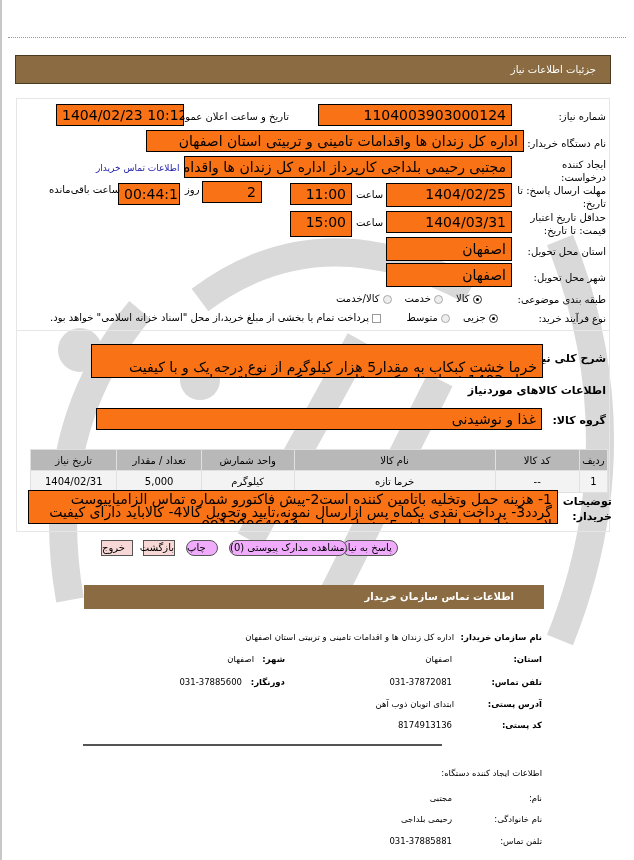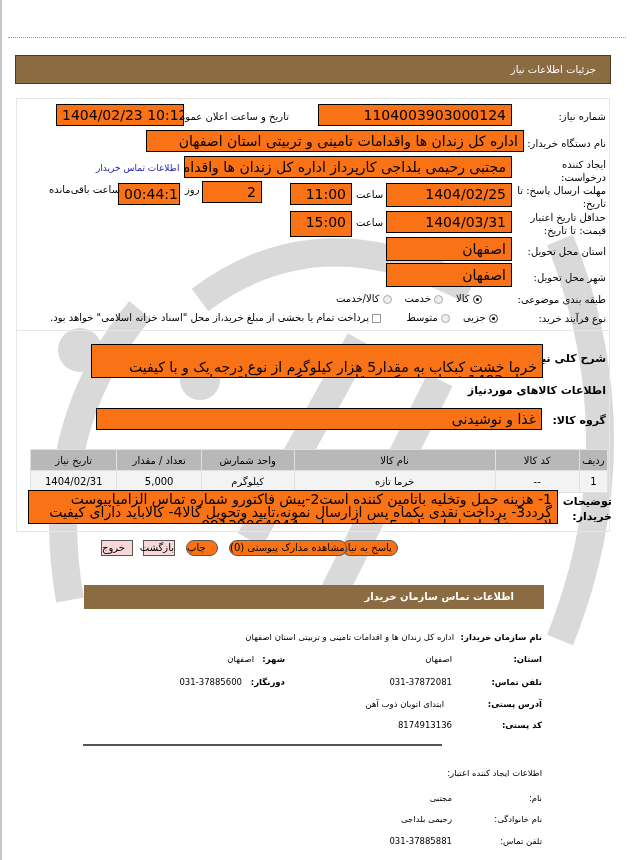--- a/index.html
+++ b/index.html
@@ -23,21 +23,21 @@
   .box.ltr { direction:ltr; text-align:right; }
   .radio { display:inline-block; width:9px; height:9px; border-radius:50%; border:1px solid #aaa; background:#eee; box-sizing:border-box; vertical-align:middle; position:relative; }
   .radio.on { border-color:#333; background:#fff; }
   .radio.on::after { content:""; position:absolute; left:2px; top:2px; width:3px; height:3px; border-radius:50%; background:#000; }
   .check { display:inline-block; width:9px; height:9px; border:1px solid #999; background:#fff; box-sizing:border-box; vertical-align:middle; }
   .bold { font-weight:bold; }
   table.items { position:absolute; left:30px; top:449px; width:578px; border-collapse:collapse; direction:rtl; font-size:10px; }
   table.items th { background:#b8b8b8; font-weight:normal; height:18px; border:1px solid #e0e0e0; }
   table.items td { background:#f3f3f3; height:19px; text-align:center; border:1px solid #e0e0e0; }
   .btn { position:absolute; top:540px; height:16px; border:1px solid #555; box-sizing:border-box; font-size:10px; text-align:left; line-height:13px; direction:rtl; cursor:pointer; }
-  .btn.green { background:#f97316;border-radius:8px; }
+  .btn.green { background:#f0abfc;border-radius:8px; }
   .btn.pink { background:#f8d7d7; }
   .contact-bar { position:absolute; left:84px; top:585px; width:460px; height:24px; background:#8b6c42; color:#fff; font-weight:bold; direction:rtl; padding-right:30px; line-height:24px; box-sizing:border-box; font-size:10px; }
   .cl { position:absolute; direction:rtl; white-space:nowrap; font-size:8.5px; }
   .hr { position:absolute; left:83px; top:744px; width:359px; border-top:2px solid #555; }
 </style>
 </head>
 <body>
 
 <div class="left-edge"></div>
 <div class="dotted-line"></div>
@@ -169,28 +169,28 @@
 <div class="cl" style="right:182px;top:654px">اصفهان</div>
 <div class="cl bold" style="right:349px;top:654px">شهر:</div>
 <div class="cl" style="right:380px;top:654px">اصفهان</div>
 
 <div class="cl bold" style="right:92px;top:677px">تلفن تماس:</div>
 <div class="cl" style="right:182px;top:677px">031-37872081</div>
 <div class="cl bold" style="right:349px;top:677px">دورنگار:</div>
 <div class="cl" style="right:392px;top:677px">031-37885600</div>
 
 <div class="cl bold" style="right:92px;top:699px">آدرس پستی:</div>
-<div class="cl" style="right:190px;top:699px">ابتدای اتوبان ذوب آهن</div>
+<div class="cl" style="right:180px;top:699px">ابتدای اتوبان ذوب آهن</div>
 
 <div class="cl bold" style="right:92px;top:720px">کد پستی:</div>
 <div class="cl" style="right:182px;top:720px">8174913136</div>
 
 <div class="hr"></div>
 
-<div class="cl" style="right:92px;top:768px">اطلاعات ایجاد کننده اعتبار:</div>
+<div class="cl" style="right:92px;top:768px">اطلاعات ایجاد کننده دستگاه:</div>
 
 <div class="cl" style="right:92px;top:793px">نام:</div>
 <div class="cl" style="right:182px;top:793px">مجتبی</div>
 
 <div class="cl" style="right:92px;top:814px">نام خانوادگی:</div>
 <div class="cl" style="right:182px;top:814px">رحیمی بلداجی</div>
 
 <div class="cl" style="right:92px;top:836px">تلفن تماس:</div>
 <div class="cl" style="right:182px;top:836px">031-37885881</div>
 

